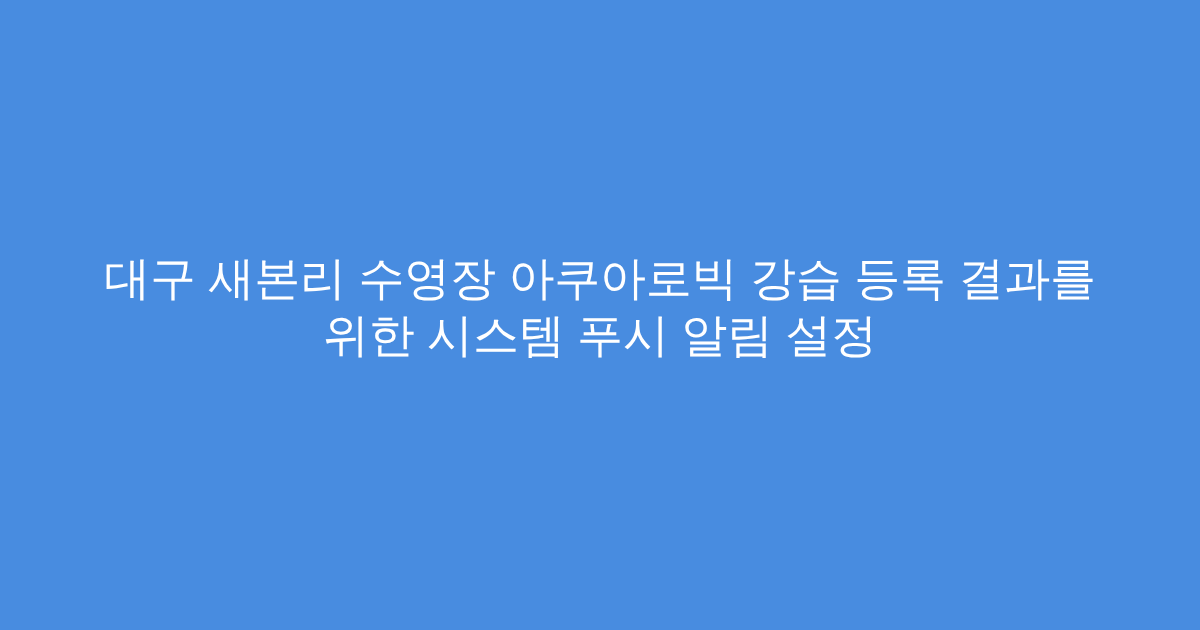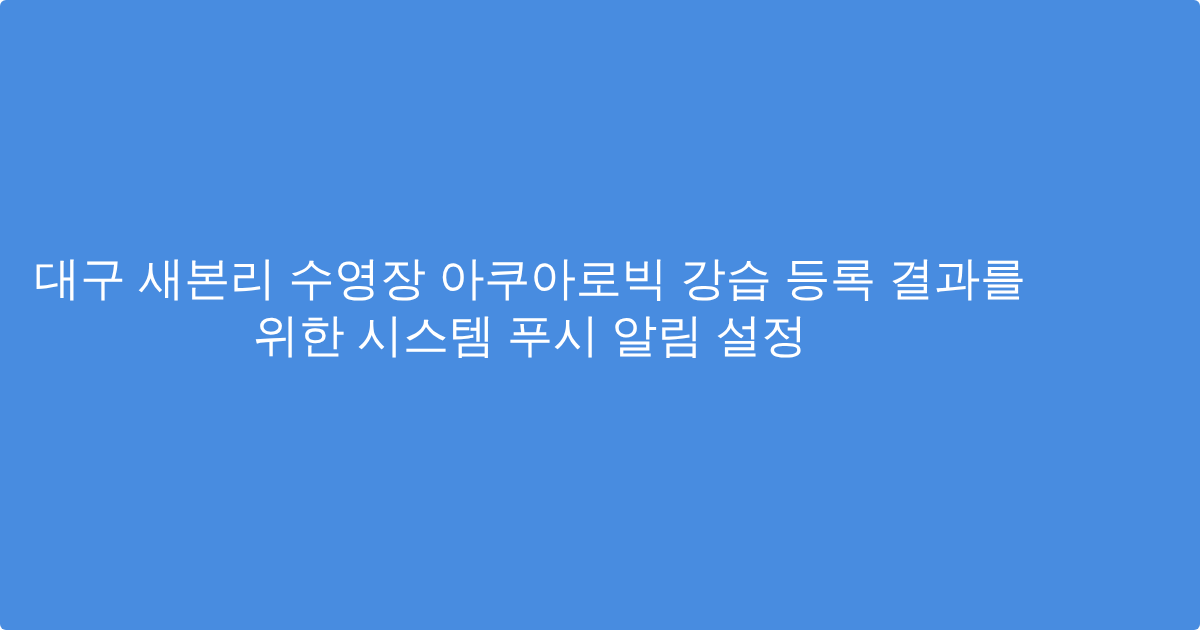--- a/index.html
+++ b/index.html
@@ -18,23 +18,22 @@
 
   
   .og-card {
     position: relative;
     box-sizing: border-box;
     width: 1200px;
     height: 630px;
     background-color: #488ce0;
     display: flex;
     align-items: center;
-    justify-content: flex-start;
+    justify-content: center;
     overflow: hidden;
-    border-radius: 6px;
   }
 
   
   .headline-block {
     box-sizing: border-box;
     width: 100%;
     max-width: 1060px;
     padding: 0 20px;
     margin: 0;
     

